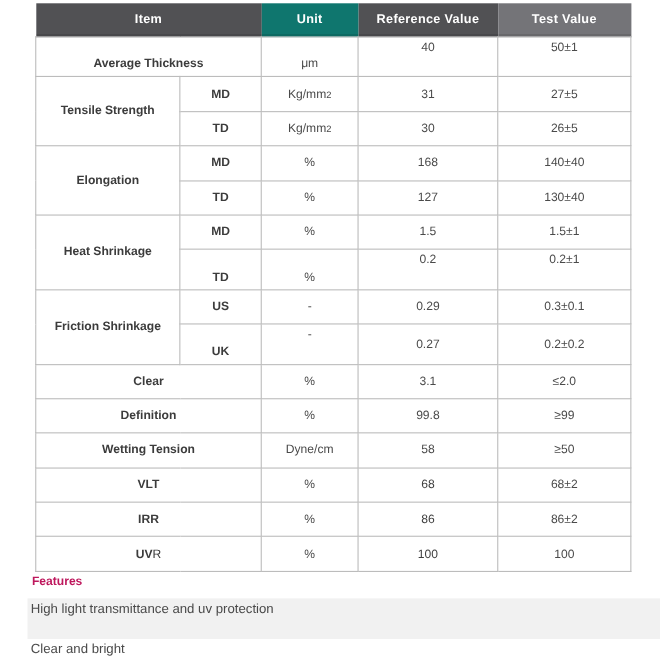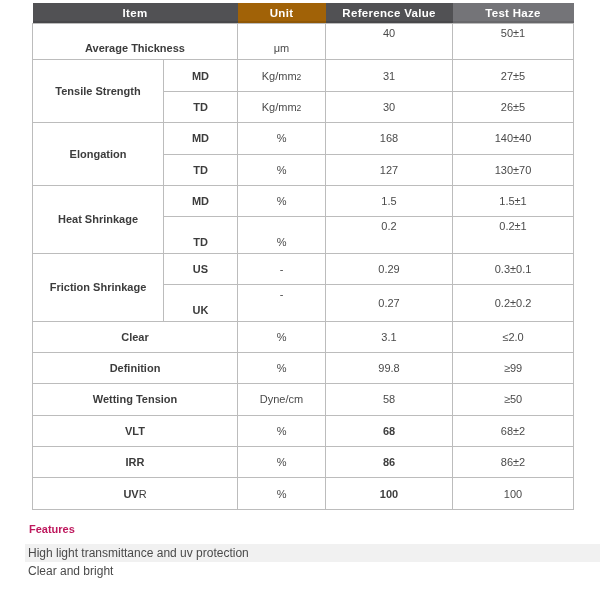--- a/index.html
+++ b/index.html
@@ -13,49 +13,49 @@
   table.spec {
     border-collapse:collapse; table-layout:fixed; width:541px;
   }
   col.c-item { width:131px; }
   col.c-sub  { width:74px; }
   col.c-unit { width:88px; }
   col.c-ref  { width:127px; }
   col.c-test { width:121px; }
 
   .spec th {
-    height:20px; padding:0;
+    height:30px; padding:0;
     color:#ffffff; font-size:11.5px; font-weight:bold; letter-spacing:.3px;
     text-align:center; vertical-align:middle;
     box-shadow: inset 0 -2px rgba(0,0,0,0.10);
   }
   .h-dark { background:#515154; }
-  .h-med  { background:#a16207; }
+  .h-med  { background:#0f766e; }
   .h-med2 { background:#747478; }
 
   .spec td {
     border:1px solid #bcbcbc;
     height:30.4px; padding:0 4px;
     text-align:center; vertical-align:middle;
     font-size:11px; color:#4a4a4a; background:#ffffff;
   }
   .spec td.item, .spec td.sub { font-weight:bold; color:#3c3c3c;text-align:center; }
-  .spec td.val.bold { font-weight:bold; color:#3f3f3f; }
+  .spec td.val.bold { font-weight:normal; color:#3f3f3f; }
   .vtop { vertical-align:top !important; padding-top:3px !important; }
   .vlow { vertical-align:bottom !important; padding-bottom:5px !important; }
   .suffix-small { font-size:8.5px; }
   .suffix-norm { font-weight:normal; }
 
   .f-title {
     position:absolute; left:29px; top:523px;
     font-size:11px; font-weight:bold; color:#be185d;
   }
   .f-rows { position:absolute; left:25px; top:544px; width:575px; }
   .f-row {
-    height:18px; line-height:18.6px; padding-left:3px;
+    height:37px; line-height:18.6px; padding-left:3px;
     font-size:12px; color:#4a4a4a; background:#ffffff;
     white-space:nowrap; overflow:hidden;
   }
   .f-row.alt { background:#f1f1f1; }
 </style>
 </head>
 <body>
 
 <div class="table-wrap">
   <table class="spec">
@@ -64,21 +64,21 @@
         <col class="c-sub">
         <col class="c-unit">
         <col class="c-ref">
         <col class="c-test">
     </colgroup>
     <thead>
       <tr>
         <th colspan="2" class="h-dark">Item</th>
         <th class="h-med">Unit</th>
         <th class="h-dark">Reference Value</th>
-        <th class="h-med2">Test Haze</th>
+        <th class="h-med2">Test Value</th>
       </tr>
     </thead>
     <tbody>
       <tr>
         <td colspan="2" class="item vlow">Average Thickness</td>
         <td class="unit vlow">μm</td>
         <td class="val vtop">40</td>
         <td class="val vtop">50±1</td>
       </tr>
       <tr>
@@ -98,21 +98,21 @@
         <td rowspan="2" class="item">Elongation</td>
         <td class="sub">MD</td>
         <td class="unit">%</td>
         <td class="val">168</td>
         <td class="val">140±40</td>
       </tr>
       <tr>
         <td class="sub">TD</td>
         <td class="unit">%</td>
         <td class="val">127</td>
-        <td class="val">130±70</td>
+        <td class="val">130±40</td>
       </tr>
       <tr>
         <td rowspan="2" class="item">Heat Shrinkage</td>
         <td class="sub">MD</td>
         <td class="unit">%</td>
         <td class="val">1.5</td>
         <td class="val">1.5±1</td>
       </tr>
       <tr>
         <td class="sub vlow">TD</td>

